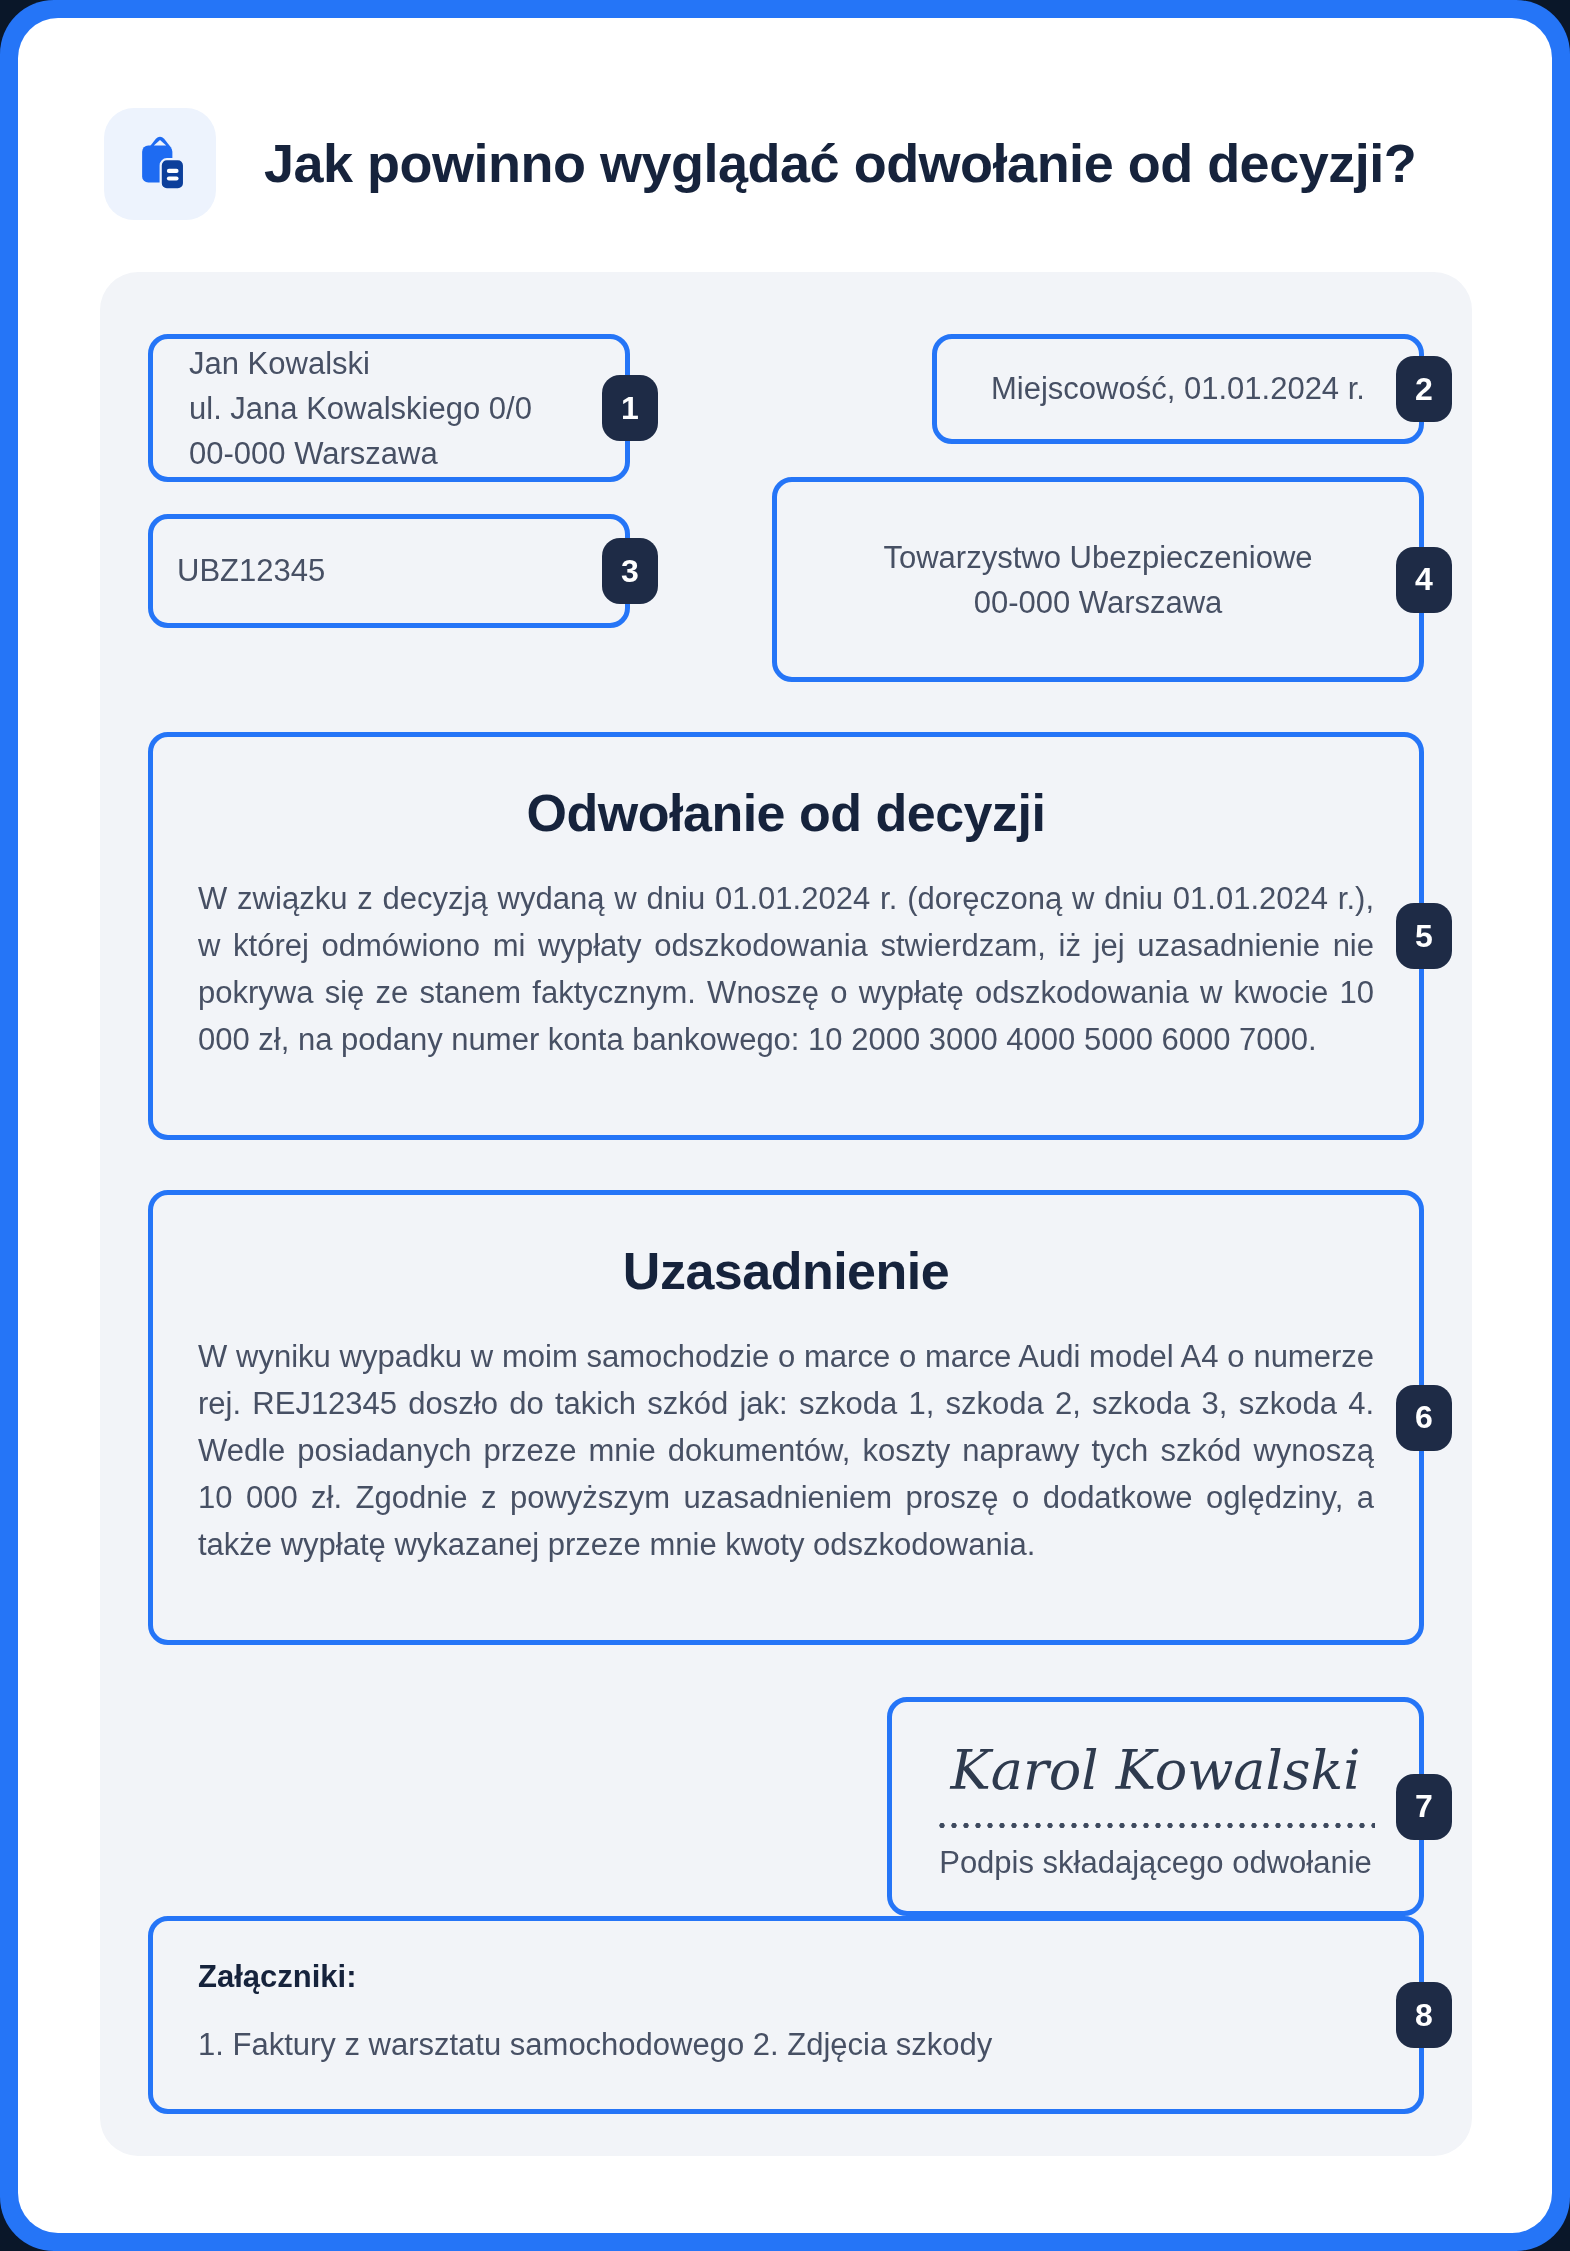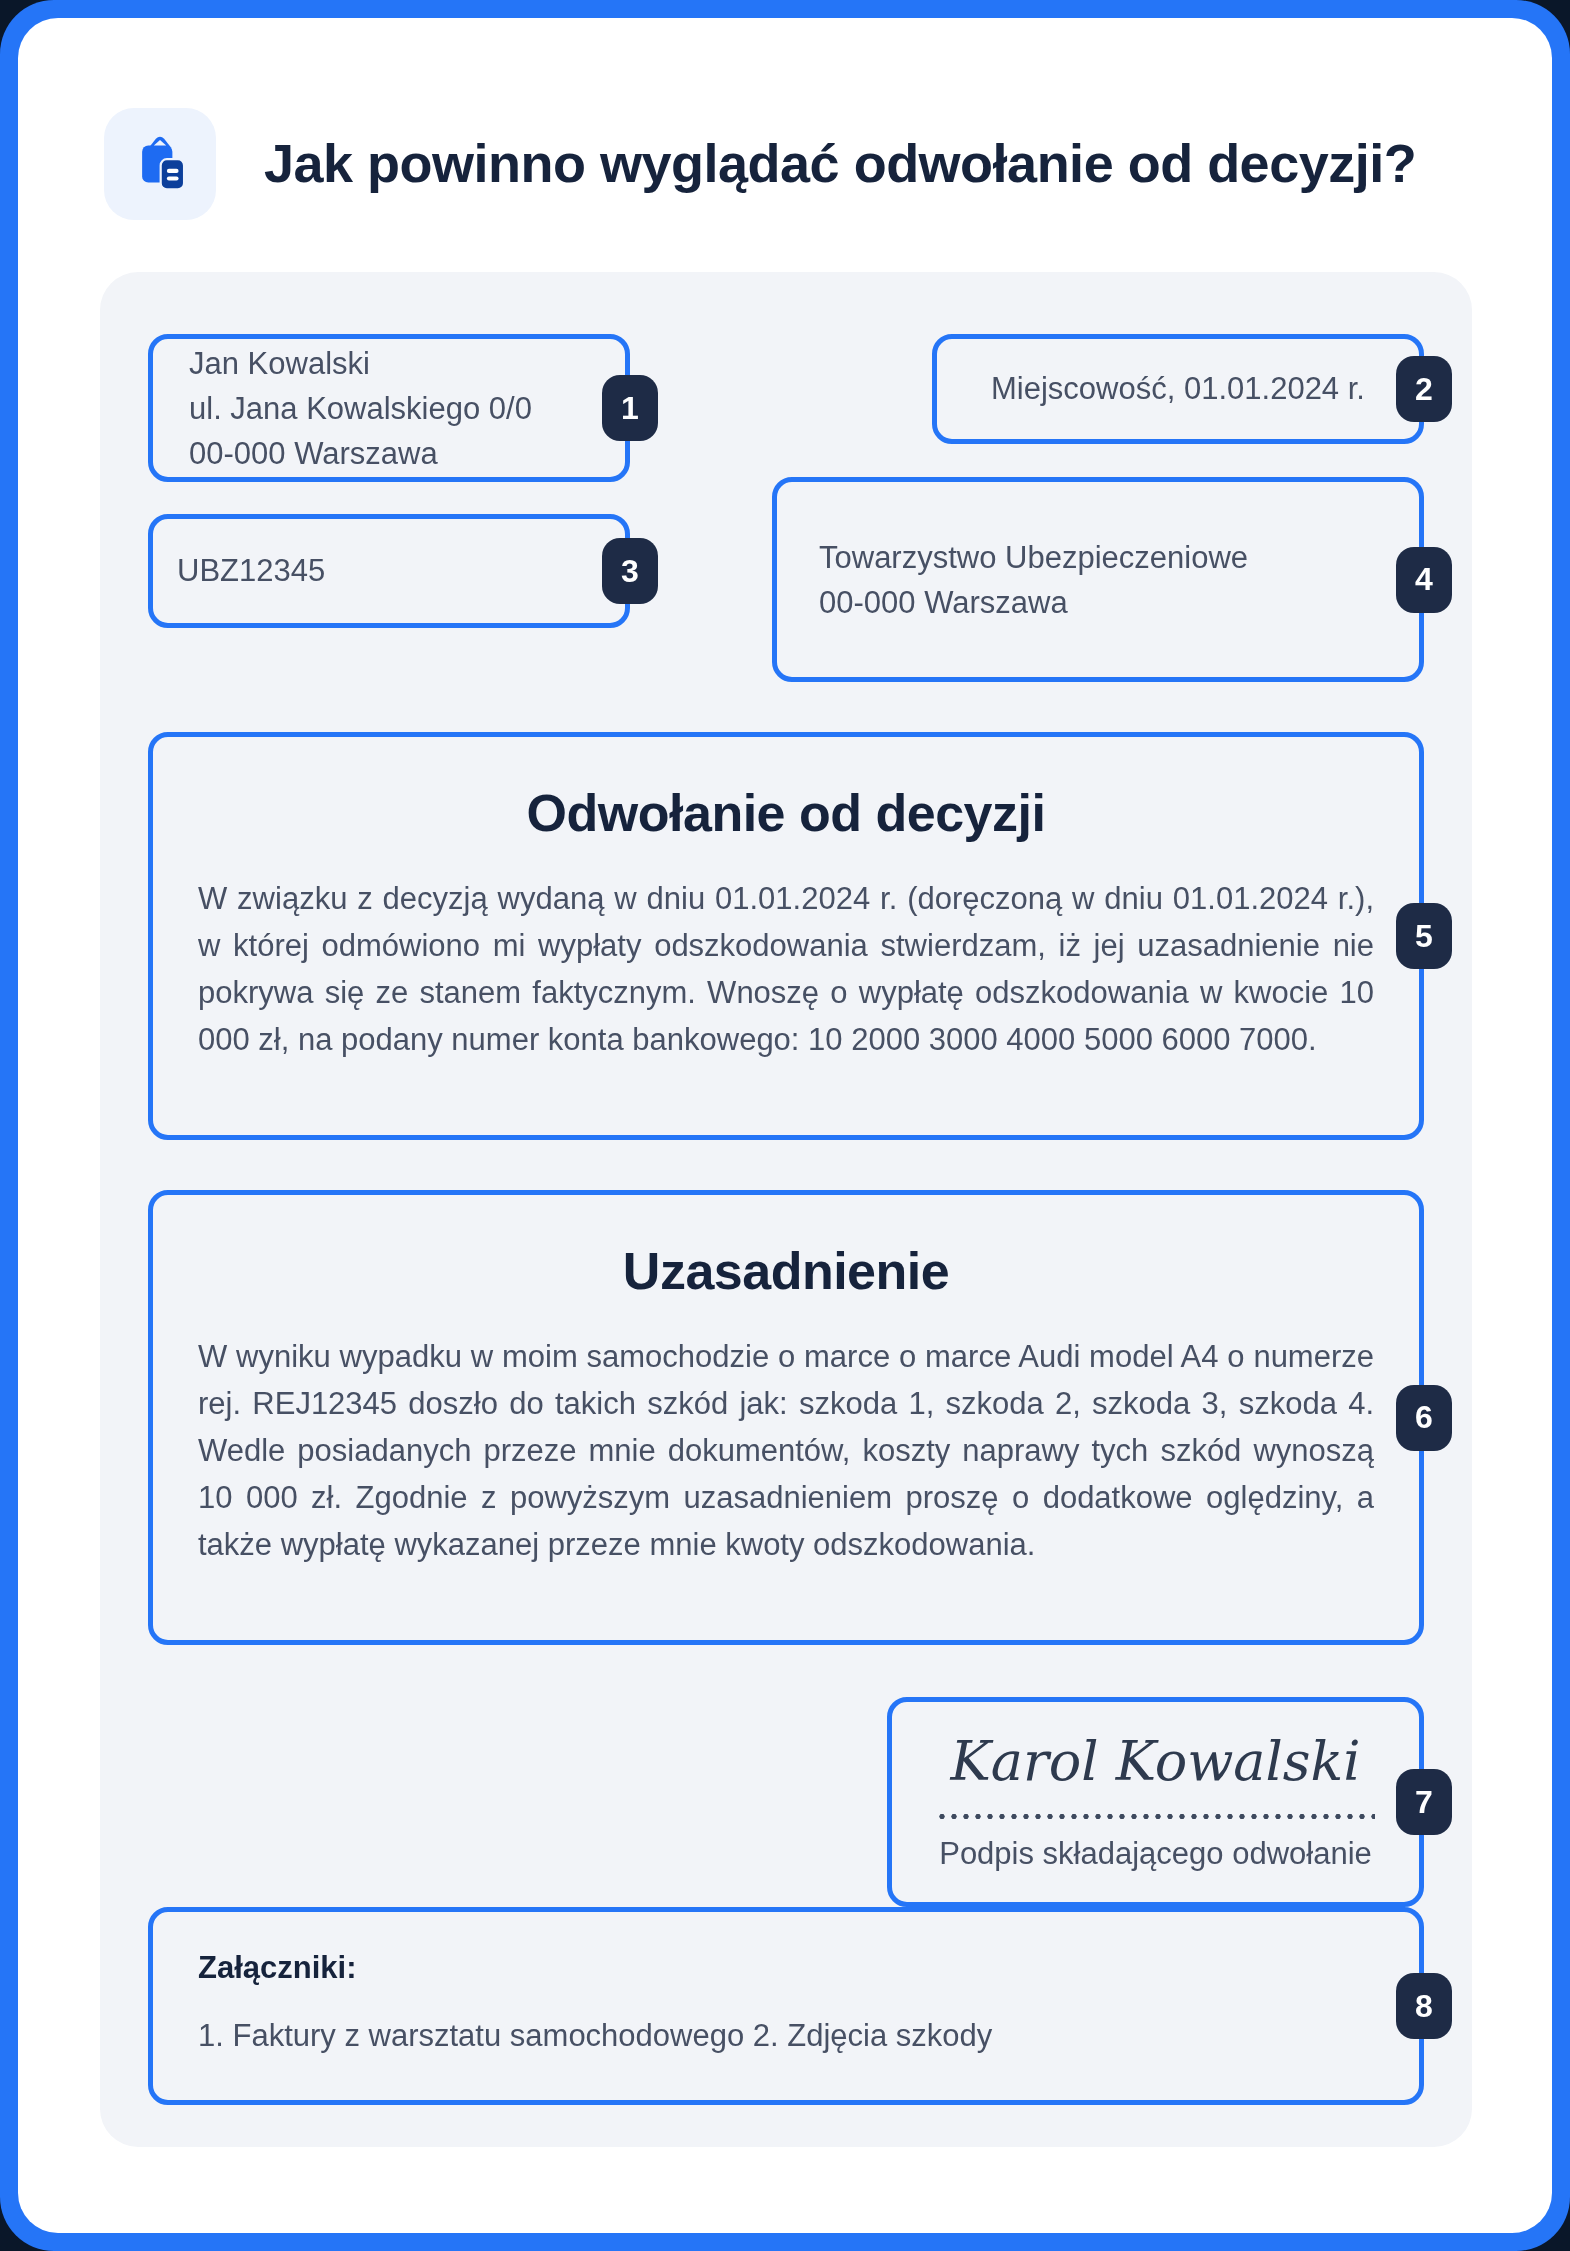--- a/index.html
+++ b/index.html
@@ -61,31 +61,31 @@
     line-height:45px;
   }
   .box-policy { height:114px; padding:0 24px; display:flex; align-items:center; }
   .box-place  {
     width:492px; height:110px; padding:0 42px;
     display:flex; align-items:center; justify-content:center; text-align:right;
   }
   .box-insurer {
     width:652px; height:205px; padding:12px 42px;
     display:flex; flex-direction:column; justify-content:center;
-    text-align:left; line-height:45px;
+    text-align:center; line-height:45px;
   }
   .box-wide { margin-top:50px; padding:46px 45px 72px 45px; }
   .box-wide h2 {
     text-align:center; font-size:52px; font-weight:700; color:#16233c;
     letter-spacing:-0.5px; margin-bottom:32px;
   }
   .box-wide p { text-align:justify; line-height:47px; }
   .box-sign {
     margin-top:52px; margin-left:auto;
-    width:537px; padding:25px 44px 30px 44px;
+    width:537px; padding:34px 44px 30px 44px;
     text-align:center;
   }
   .script {
     font-family:"DejaVu Serif", serif; font-style:italic;
     font-size:54px; color:#2e3a4e; line-height:1.3; white-space:nowrap;
   }
   .dots {
     height:7px; margin:16px 0 16px 0;
     background-image:radial-gradient(circle, #3e495e 2.4px, transparent 2.9px);
     background-size:12px 7px; background-repeat:repeat-x; background-position:left center;

